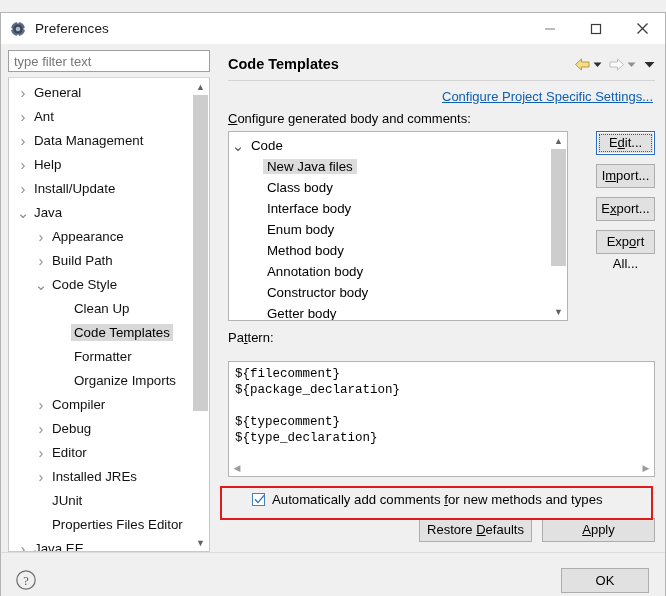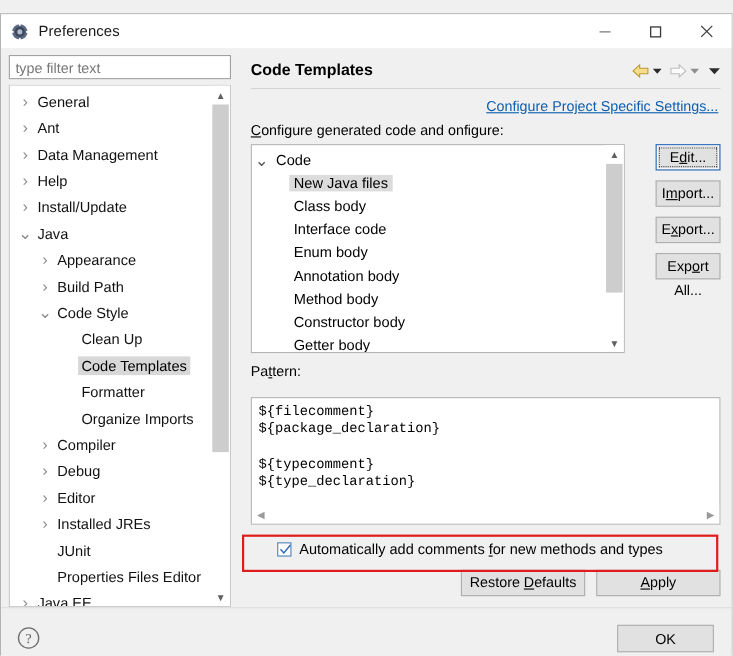--- a/index.html
+++ b/index.html
@@ -578,47 +578,47 @@
           </span>
         </span>
       </div>
       <div class="hsep"></div>
 
       <div class="link-row">
         <span class="link">Configure Project Specific Settings...</span>
       </div>
 
       <div class="section-label">
-        <span class="u">C</span><span>onfigure generated code and onfigure:</span>
+        <span class="u">C</span><span>onfigure generated body and comments:</span>
       </div>
 
       <div class="mid-row">
         <div class="tmpl-box">
           <div class="tmpl-list" id="tmpl-list">
               <div class="tmpl-item">
                 <span class="twisty" style="font-size: 15px;">⌄</span>
                 <span class="tlabel">Code</span>
               </div>
               <div class="tmpl-item child selected">
                 <span class="tlabel">New Java files</span>
               </div>
               <div class="tmpl-item child">
                 <span class="tlabel">Class body</span>
               </div>
               <div class="tmpl-item child">
-                <span class="tlabel">Interface code</span>
+                <span class="tlabel">Interface body</span>
               </div>
               <div class="tmpl-item child">
                 <span class="tlabel">Enum body</span>
               </div>
               <div class="tmpl-item child">
+                <span class="tlabel">Method body</span>
+              </div>
+              <div class="tmpl-item child">
                 <span class="tlabel">Annotation body</span>
-              </div>
-              <div class="tmpl-item child">
-                <span class="tlabel">Method body</span>
               </div>
               <div class="tmpl-item child">
                 <span class="tlabel">Constructor body</span>
               </div>
               <div class="tmpl-item child">
                 <span class="tlabel">Getter body</span>
               </div>
             </div>
           <div class="vscroll">
             <div class="arrow">▲</div>

